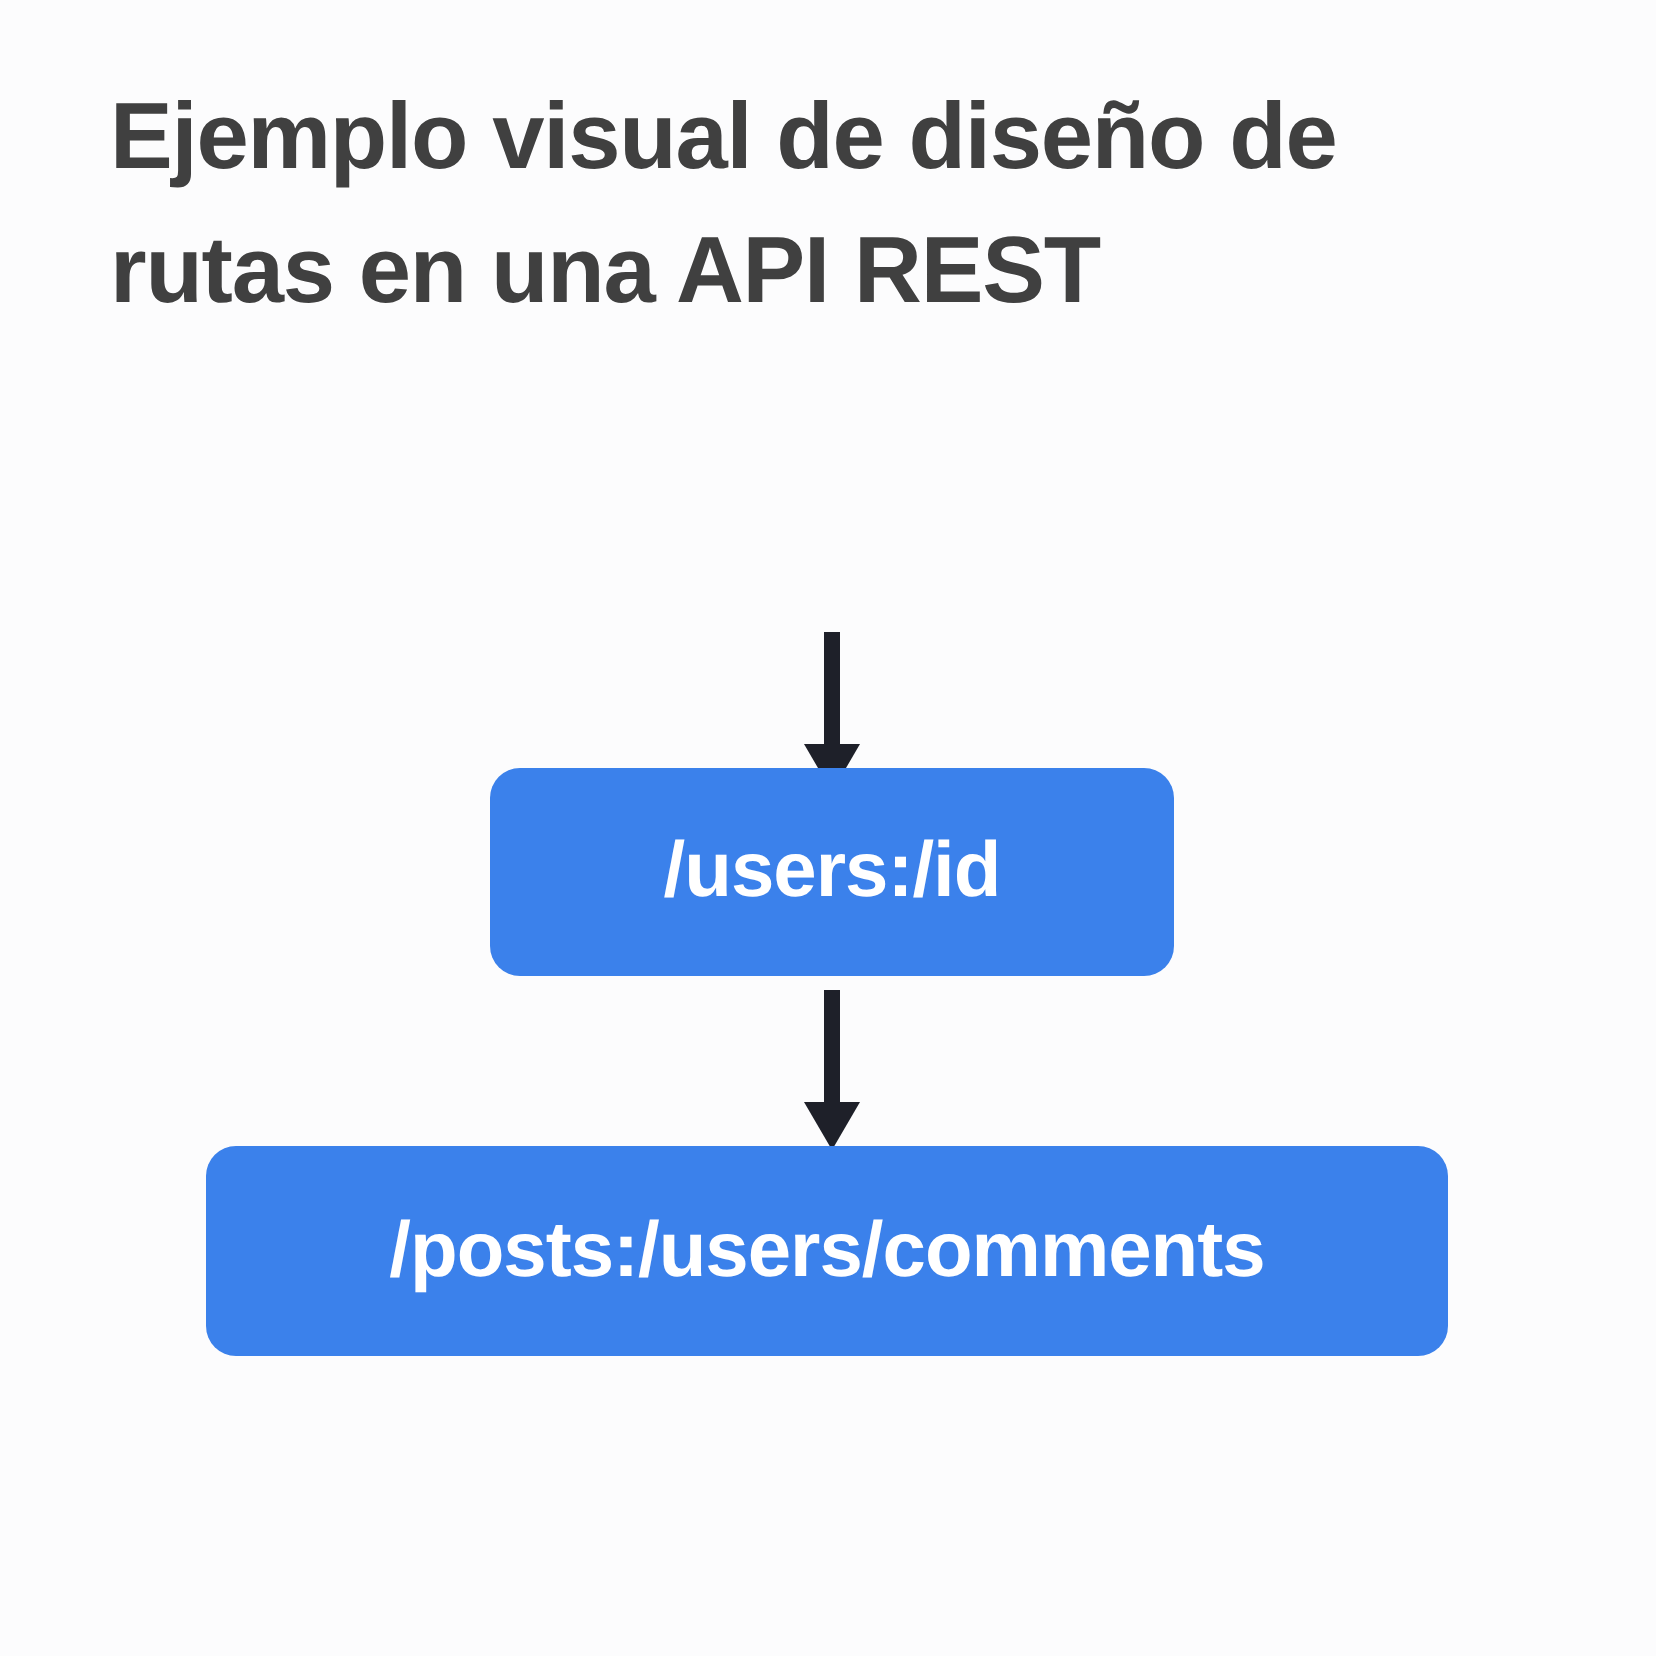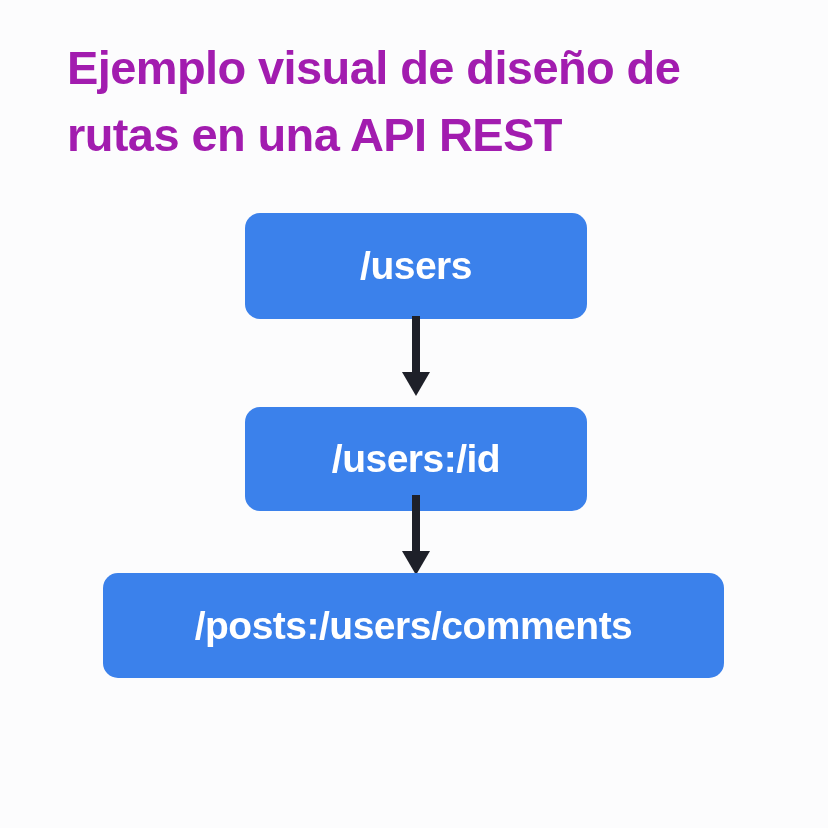--- a/index.html
+++ b/index.html
@@ -20,28 +20,27 @@
     height: 828px;
     background: #fcfcfd;
   }
 
   
   .title {
     position: absolute;
     left: 55px;
     top: 34px;
     width: 700px;
-    color: #a21caf;
+    color: #404040;
     font-family: "Liberation Sans", sans-serif;
     font-weight: bold;
     font-size: 47px;
     line-height: 67px;
     letter-spacing: -0.6px;
     white-space: pre-line;
-    margin-left: 12px;
   }
 
   
   .node {
     position: absolute;
     background: #3b81eb;
     border-radius: 15px;
     display: flex;
     align-items: center;
     justify-content: center;
@@ -58,21 +57,21 @@
   #node-users {
     left: 245px;
     top: 213px;
     width: 342px;
     height: 106px;
   }
   #node-users .node-label { font-size: 39px; }
 
   #node-users-id {
     left: 245px;
-    top: 407px;
+    top: 384px;
     width: 342px;
     height: 104px;
   }
   #node-users-id .node-label { font-size: 39px; }
 
   #node-posts-comments {
     left: 103px;
     top: 573px;
     width: 621px;
     height: 105px;
@@ -90,23 +89,20 @@
   .arrow svg { display: block; }
 </style>
 </head>
 <body>
 
 <div id="canvas">
 
   <div class="title">Ejemplo visual de diseño de
 rutas en una API REST</div>
 
-  <div class="node" id="node-users">
-    <span class="node-label">/users</span>
-  </div>
 
   <div class="arrow" id="arrow-1">
     <svg width="40" height="82" viewBox="0 0 40 82">
       <rect x="16" y="0" width="8" height="60" fill="#1e2029"></rect>
       <polygon points="6,56 34,56 20,80" fill="#1e2029"></polygon>
     </svg>
   </div>
 
   <div class="node" id="node-users-id">
     <span class="node-label">/users:/id</span>

